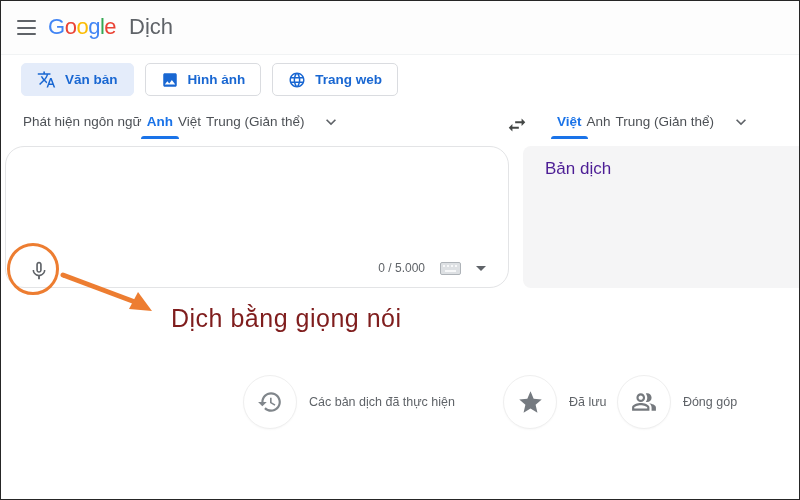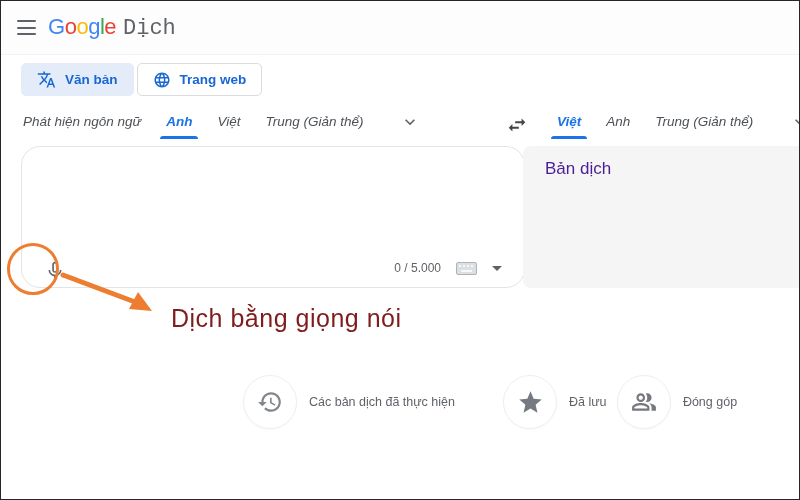--- a/index.html
+++ b/index.html
@@ -5,41 +5,41 @@
   * { margin:0; padding:0; box-sizing:border-box; }
   html,body { width:800px; height:500px; font-family:"Liberation Sans", sans-serif; background:#fff; }
   .screen { position:relative; width:800px; height:500px; background:#fff; border:1px solid #262626; overflow:hidden; }
 
   
   .header { position:absolute; top:0; left:0; right:0; height:54px; background:#fdfdfd; border-bottom:1px solid #f1f3f4; }
   .hamburger { position:absolute; left:16px; top:19px; width:19px; height:15px; display:flex; flex-direction:column; justify-content:space-between; cursor:pointer; }
   .hamburger span { display:block; height:2px; background:#5f6368; border-radius:1px; }
   .logo { position:absolute; left:47px; top:13px; font-size:22px; font-weight:500; letter-spacing:-0.5px; display:flex; align-items:baseline; }
   .logo .lG1{color:#4285F4}.logo .lO1{color:#EA4335}.logo .lO2{color:#FBBC05}.logo .lG2{color:#4285F4}.logo .lL1{color:#34A853}.logo .lE1{color:#EA4335}
-  .logo-product { color:#5f6368; font-weight:400; margin-left:7px; letter-spacing:0;font-family:Liberation Mono, monospace; }
+  .logo-product { color:#5f6368; font-weight:400; margin-left:13px; letter-spacing:0; }
 
   
-  .tabs { position:absolute; top:62px; left:20px; display:flex; gap:3px; }
+  .tabs { position:absolute; top:62px; left:20px; display:flex; gap:11px; }
   .tab { height:33px; display:inline-flex; align-items:center; gap:9px; padding:0 15px; border-radius:5px; font-size:13.5px; font-weight:600; color:#1967d2; background:#fff; border:1px solid #dadce0; cursor:pointer; white-space:nowrap; }
   .tab.active { background:#e4ecfa; border:1px solid #e4ecfa; }
   .tab svg { flex:0 0 auto; }
 
   
   .langbar { position:absolute; top:109px; left:0; right:0; height:32px; font-size:13.5px; color:#4d5156; }
-  .lang-group { position:absolute; top:0; display:flex; align-items:center; gap:25px;font-style:italic; }
+  .lang-group { position:absolute; top:0; display:flex; align-items:center; gap:5px; }
   .lang-group.src { left:22px; }
   .lang-group.dst { left:556px; }
   .lang-item { cursor:pointer; position:relative; padding:4px 0 10px 0; white-space:nowrap; }
   .lang-item.selected { color:#1a73e8; font-weight:600; }
   .lang-item.selected::after { content:""; position:absolute; left:-6px; right:-6px; bottom:0; height:3px; background:#1a73e8; border-radius:3px 3px 0 0; }
   .lang-caret { margin-left:12px; cursor:pointer; display:flex; align-items:center; padding-bottom:6px; }
   .swap { position:absolute; left:505px; top:4px; cursor:pointer; }
 
   
-  .input-panel { position:absolute; left:20px; top:145px; width:504px; height:142px; background:#fff; border:1px solid #e3e4e6; border-radius:19px; }
+  .input-panel { position:absolute; left:4px; top:145px; width:504px; height:142px; background:#fff; border:1px solid #e3e4e6; border-radius:19px; }
   .output-panel { position:absolute; left:522px; top:145px; width:278px; height:142px; background:#f5f5f6; border-radius:8px 0 0 8px; }
   .output-placeholder { position:absolute; left:22px; top:13px; font-size:17px; color:#4c1d95; }
   .mic-btn { position:absolute; left:22px; top:113px; width:22px; height:22px; cursor:pointer; }
   .counter-row { position:absolute; right:22px; top:114px; display:flex; align-items:center; gap:15px; }
   .char-counter { font-size:12px; color:#5f6368; white-space:nowrap; }
   .kbd-icon { cursor:pointer; display:flex; }
   .kbd-caret { width:0; height:0; border-left:5px solid transparent; border-right:5px solid transparent; border-top:5px solid #5f6368; cursor:pointer; }
 
   
   .mic-ring { position:absolute; left:6px; top:242px; width:52px; height:52px; border:3.5px solid #ED7D31; border-radius:50%; pointer-events:none; }
@@ -75,20 +75,26 @@
       <span class="logo-product">Dịch</span>
     </div>
   </div>
 
   <div class="tabs">
     <button class="tab active">
       <svg width="19" height="19" viewBox="0 0 24 24" fill="#1967d2">
           <path d="M12.87 15.07l-2.54-2.51.03-.03c1.74-1.94 2.98-4.17 3.71-6.53H17V4h-7V2H8v2H1v1.99h11.17C11.5 7.92 10.44 9.75 9 11.35 8.07 10.32 7.3 9.19 6.69 8h-2c.73 1.63 1.73 3.17 2.98 4.56l-5.09 5.02L4 19l5-5 3.11 3.11.76-2.04zM18.5 10h-2L12 22h2l1.12-3h4.75L21 22h2l-4.5-12zm-2.62 7l1.62-4.33L19.12 17h-3.24z"></path>
         </svg>
       <span>Văn bản</span>
+    </button>
+    <button class="tab">
+      <svg width="18" height="18" viewBox="0 0 24 24" fill="#1967d2">
+          <path d="M21 19V5c0-1.1-.9-2-2-2H5c-1.1 0-2 .9-2 2v14c0 1.1.9 2 2 2h14c1.1 0 2-.9 2-2zM8.5 13.5l2.5 3.01L14.5 12l4.5 6H5l3.5-4.5z"></path>
+        </svg>
+      <span>Hình ảnh</span>
     </button>
     <button class="tab">
       <svg width="18" height="18" viewBox="0 0 24 24" fill="#1967d2">
           <path d="M11.99 2C6.47 2 2 6.48 2 12s4.47 10 9.99 10C17.52 22 22 17.52 22 12S17.52 2 11.99 2zm6.93 6h-2.95c-.32-1.25-.78-2.45-1.38-3.56 1.84.63 3.37 1.91 4.33 3.56zM12 4.04c.83 1.2 1.48 2.53 1.91 3.96h-3.82c.43-1.43 1.08-2.76 1.91-3.96zM4.26 14C4.1 13.36 4 12.69 4 12s.1-1.36.26-2h3.38c-.08.66-.14 1.32-.14 2 0 .68.06 1.34.14 2H4.26zm.82 2h2.95c.32 1.25.78 2.45 1.38 3.56-1.84-.63-3.37-1.9-4.33-3.56zm2.95-8H5.08c.96-1.66 2.49-2.93 4.33-3.56C8.81 5.55 8.35 6.75 8.03 8zM12 19.96c-.83-1.2-1.48-2.53-1.91-3.96h3.82c-.43 1.43-1.08 2.76-1.91 3.96zM14.34 14H9.66c-.09-.66-.16-1.32-.16-2 0-.68.07-1.35.16-2h4.68c.09.65.16 1.32.16 2 0 .68-.07 1.34-.16 2zm.25 5.56c.6-1.11 1.06-2.31 1.38-3.56h2.95c-.96 1.65-2.49 2.93-4.33 3.56zM16.36 14c.08-.66.14-1.32.14-2 0-.68-.06-1.34-.14-2h3.38c.16.64.26 1.31.26 2s-.1 1.36-.26 2h-3.38z"></path>
         </svg>
       <span>Trang web</span>
     </button>
   </div>
 
   <div class="langbar">

